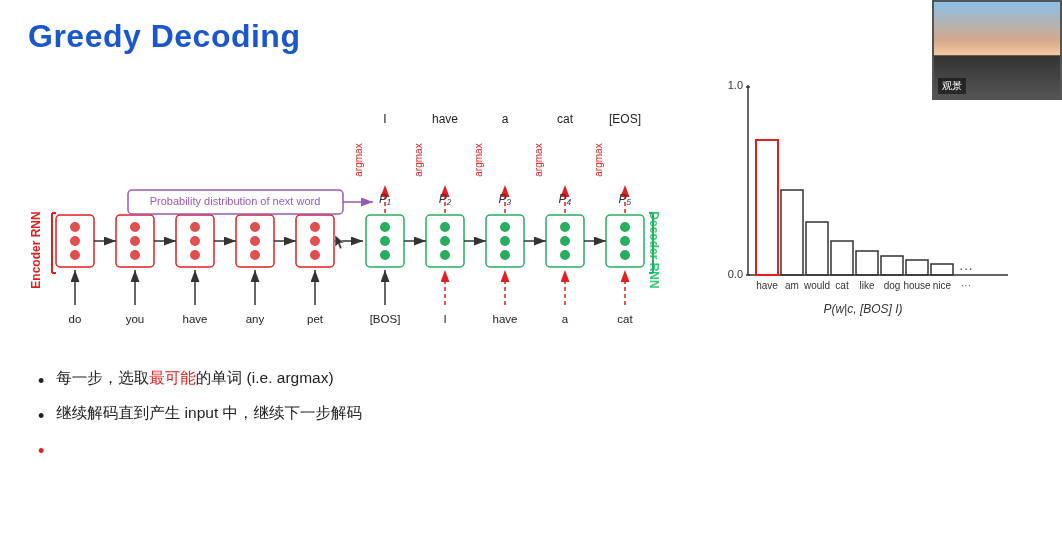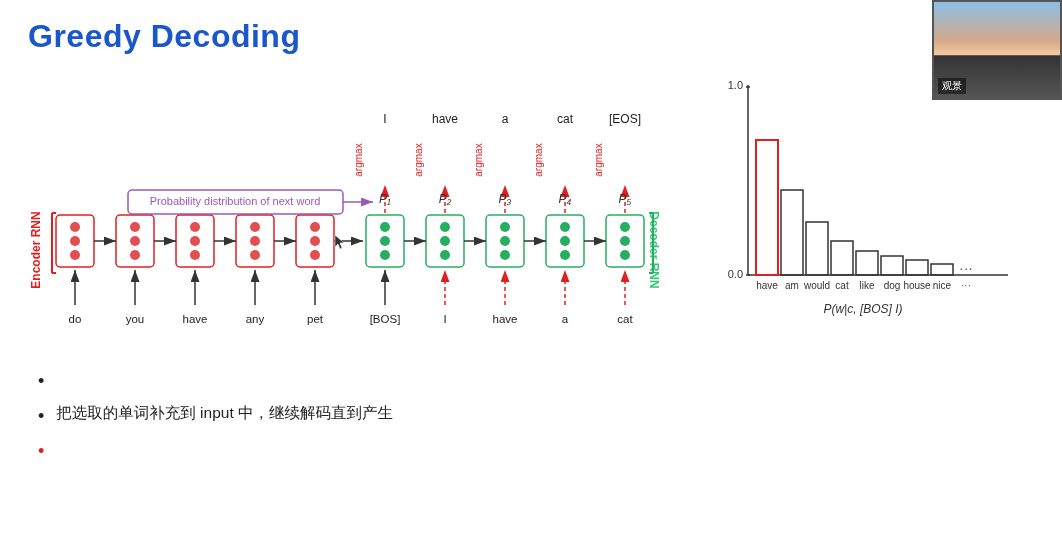--- a/index.html
+++ b/index.html
@@ -319,23 +319,26 @@
         <text x="258" y="224" font-size="10" fill="#555" text-anchor="middle">···</text>
 
         <text x="155" y="248" font-size="12" fill="#333" text-anchor="middle" font-style="italic">P(w|c, [BOS] I)</text>
       </svg>
     </div>
   </div>
 
   <div class="bullets">
     <div class="bullet">
       <span class="bullet-dot">•</span>
+      <span>
+        每一步，选取<span class="red-text">最可能</span>的单词 (i.e. argmax)
+      </span>
     </div>
     <div class="bullet">
       <span class="bullet-dot">•</span>
-      <span>把选取的单词补充到 input 中，继续解码直到产生</span>
+      <span>继续解码直到产生 input 中，继续下一步解码</span>
     </div>
     <div class="bullet">
       <span class="bullet-dot" style="color:#e02020;">•</span>
     </div>
   </div>
 
 </div>
 
 </body></html>

